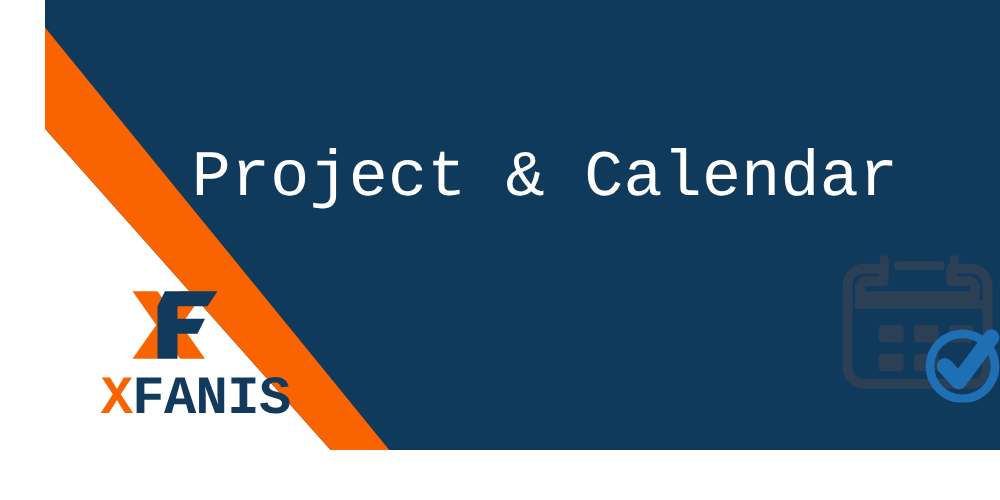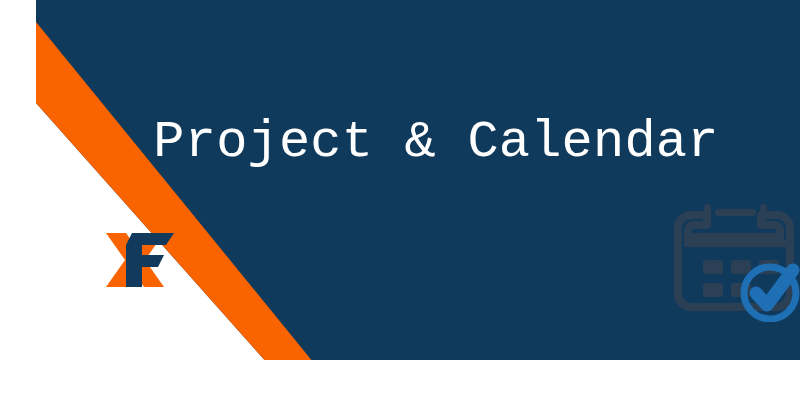--- a/index.html
+++ b/index.html
@@ -141,15 +141,18 @@
         <g fill="#F96400">
           <polygon points="4,8 24,8 62,62 42,62"></polygon>
           <polygon points="62,8 42,8 4,62 24,62"></polygon>
         </g>
 
         <g fill="#123A5C">
           <polygon points="30,8 72,8 64,20 40,20 40,30 62,30 56,42 40,42 40,62 24,62 24,20"></polygon>
         </g>
       </svg>
     </div>
+    <div class="brand-word">
+      <span class="wm-x">X</span><span class="wm-rest">FANIS</span>
+    </div>
   </div>
 
 </div>
 
 </body></html>

